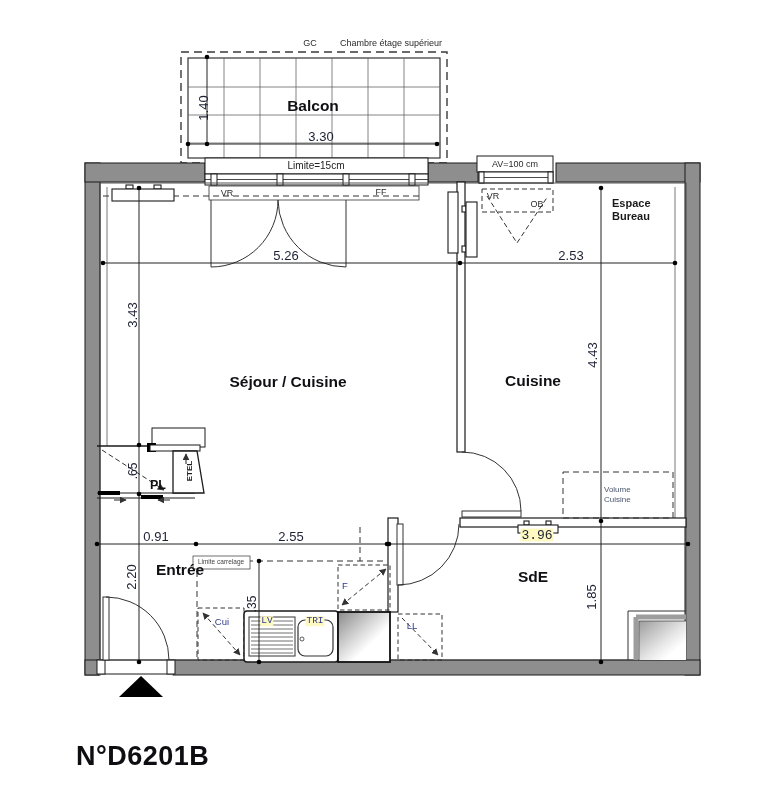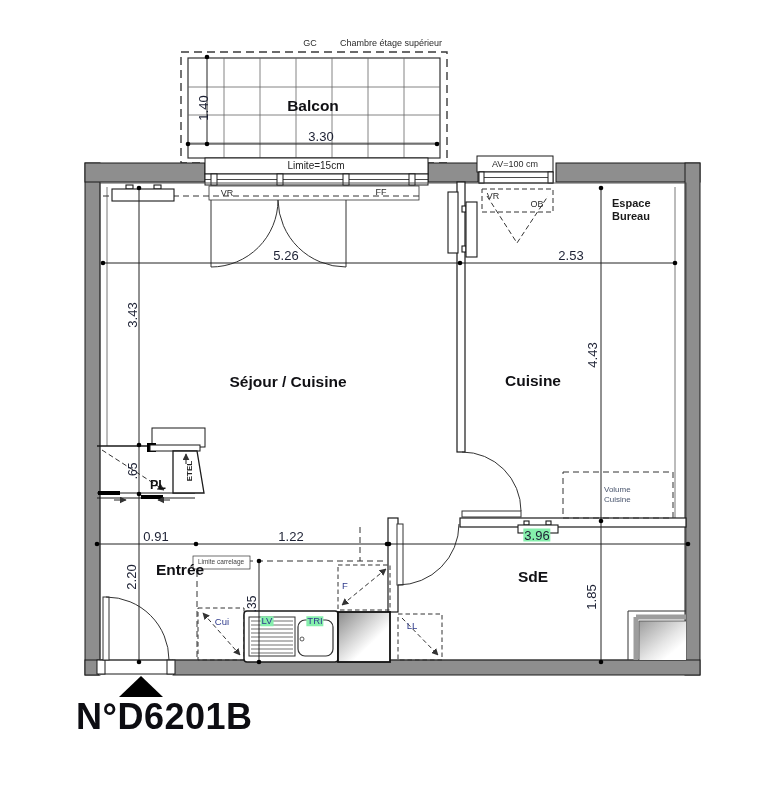--- a/index.html
+++ b/index.html
@@ -7,28 +7,28 @@
         font-family:"Liberation Sans",sans-serif;}
   #plan-svg{position:absolute;left:0;top:0;}
   .lbl{position:absolute;transform:translate(-50%,-50%);white-space:nowrap;
        color:#20242c;line-height:1;}
   .rot{transform:translate(-50%,-50%) rotate(-90deg);}
   .dim{font-size:13px;color:#1c2033;}
   .dims{font-size:12px;color:#1c2033;}
   .tiny{font-size:9px;color:#2b2b2b;}
   .app{font-size:9.5px;color:#2e3a8c;}
   .room{font-size:15.5px;font-weight:bold;color:#101014;}
-  .wbg{background:#86efac;padding:0 1px;}
+  .wbg{background:#fef9c3;padding:0 1px;font-family:Liberation Mono, monospace;}
   .tl{transform:none;}
   .etel{font-size:8px;font-weight:bold;color:#222;}
   .pl{font-size:12.5px;font-weight:bold;color:#111;}
   .limite{font-size:6.5px;color:#444;}
   .office{font-size:11px;font-weight:bold;color:#1a1a1a;line-height:1.2;}
   .closet2{font-size:8px;color:#4a566e;line-height:1.25;text-align:center;}
-  .plannum{font-size:36px;font-weight:bold;color:#0d0d12;letter-spacing:0.5px;}
+  .plannum{font-size:27px;font-weight:bold;color:#0d0d12;letter-spacing:0.5px;margin-top:44px;}
 </style>
 </head>
 <body>
 
 <div id="page">
 
 <svg id="plan-svg" width="771" height="800" viewBox="0 0 771 800">
   <defs>
     <marker id="arr" viewBox="0 0 10 10" refX="9" refY="5" markerWidth="7" markerHeight="7" orient="auto-start-reverse">
       <path d="M0,0 L10,5 L0,10 z" fill="#333"></path>
@@ -260,21 +260,21 @@
 <div class="lbl pl" style="left:158px;top:485px">PL</div>
 <div class="lbl rot etel" style="left:190px;top:471px">ETEL</div>
 <div class="lbl rot dims" style="left:133px;top:471px">.65</div>
 
 <div class="lbl tl closet2" style="left:604px;top:485px">
   <span style="display:block">Volume</span>
   <span style="display:block">Cuisine</span>
 </div>
 
 <div class="lbl dim" style="left:156px;top:536px">0.91</div>
-<div class="lbl dim" style="left:291px;top:536px">1.22</div>
+<div class="lbl dim" style="left:291px;top:536px">2.55</div>
 <div class="lbl dim wbg" style="left:537px;top:535px">3.96</div>
 
 <div class="lbl limite" style="left:221px;top:562px">Limite carrelage</div>
 <div class="lbl room" style="left:180px;top:570px">Entrée</div>
 <div class="lbl rot dim" style="left:131px;top:577px">2.20</div>
 <div class="lbl rot dims" style="left:252px;top:604px">.35</div>
 
 <div class="lbl app" style="left:222px;top:622px">Cui</div>
 <div class="lbl app wbg" style="left:267px;top:621px">LV</div>
 <div class="lbl app wbg" style="left:315px;top:621px">TRI</div>

